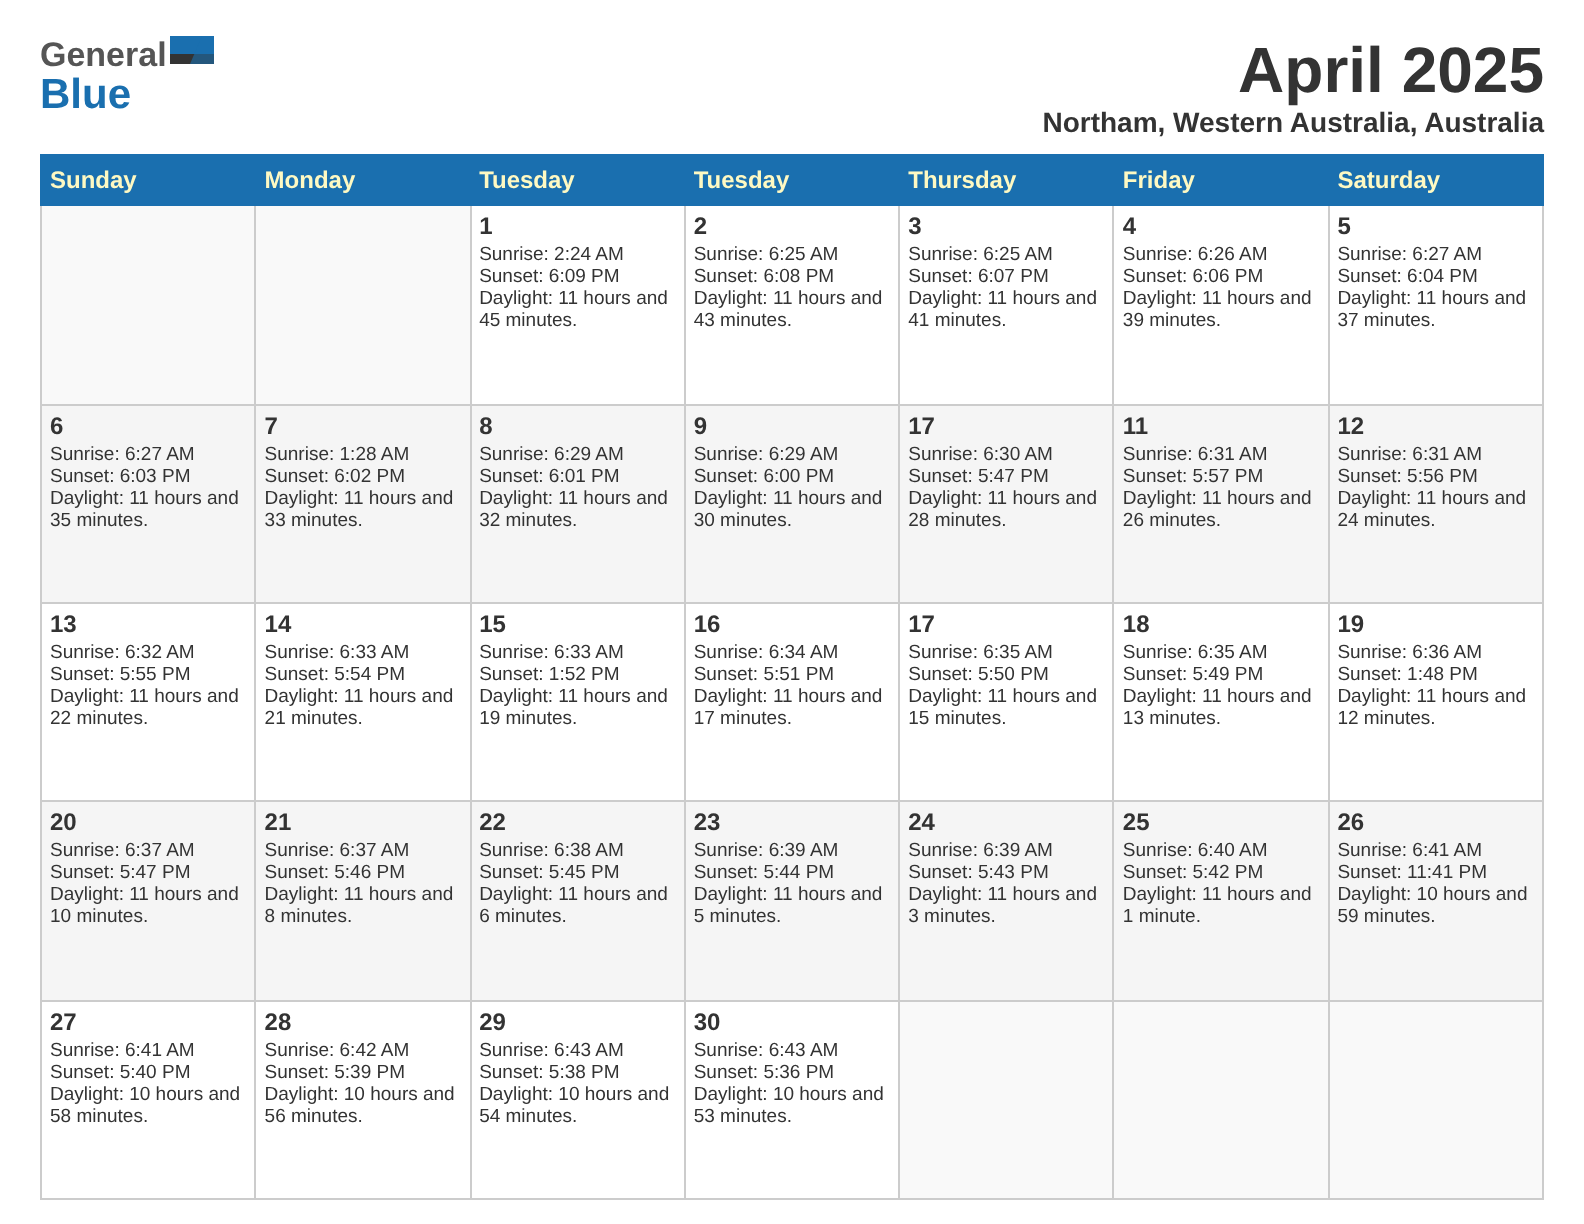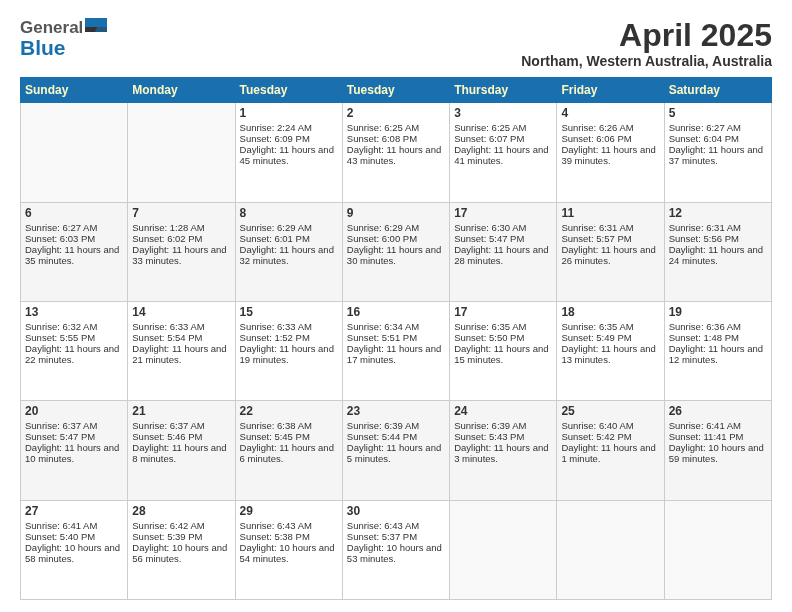--- a/index.html
+++ b/index.html
@@ -305,21 +305,21 @@
           </td>
           <td>
             <span class="day-num">29</span>
             <div>Sunrise: 6:43 AM</div>
             <div>Sunset: 5:38 PM</div>
             <div>Daylight: 10 hours and 54 minutes.</div>
           </td>
           <td>
             <span class="day-num">30</span>
             <div>Sunrise: 6:43 AM</div>
-            <div>Sunset: 5:37 PM</div>
+            <div>Sunset: 5:36 PM</div>
             <div>Daylight: 10 hours and 53 minutes.</div>
           </td>
           <td class="empty"></td>
           <td class="empty"></td>
           <td class="empty"></td>
         </tr>
       </tbody>
   </table>
 </div>
 

